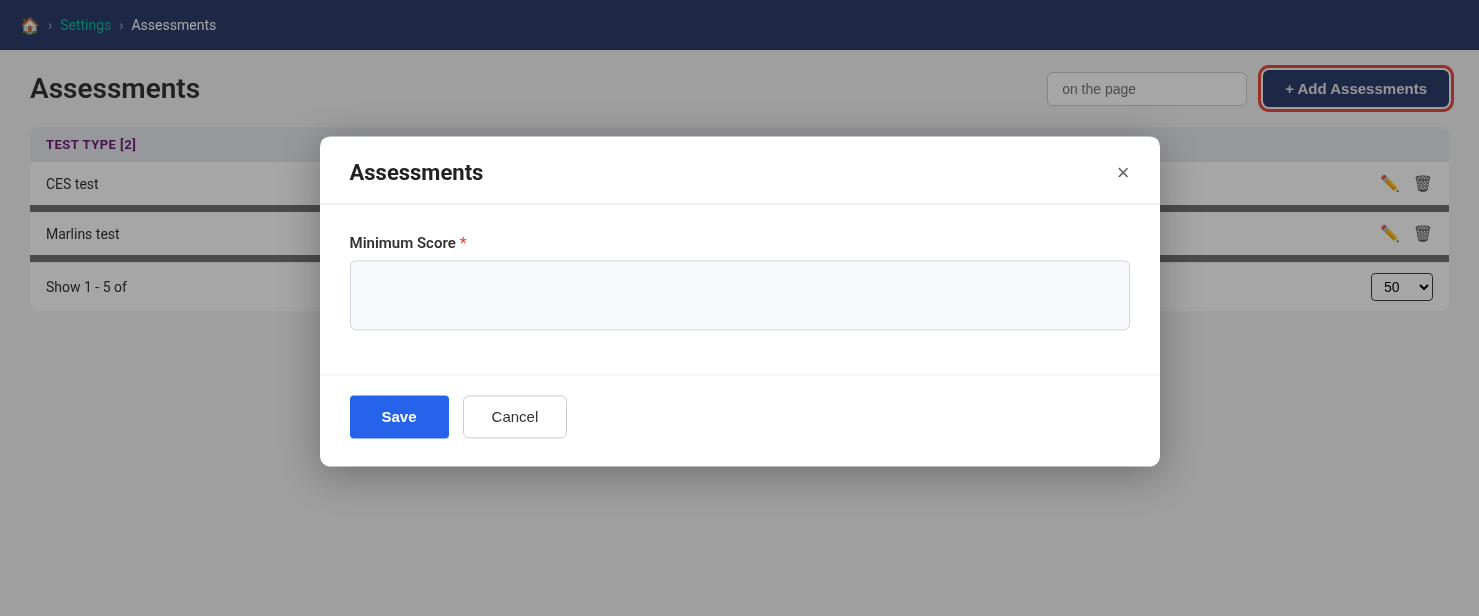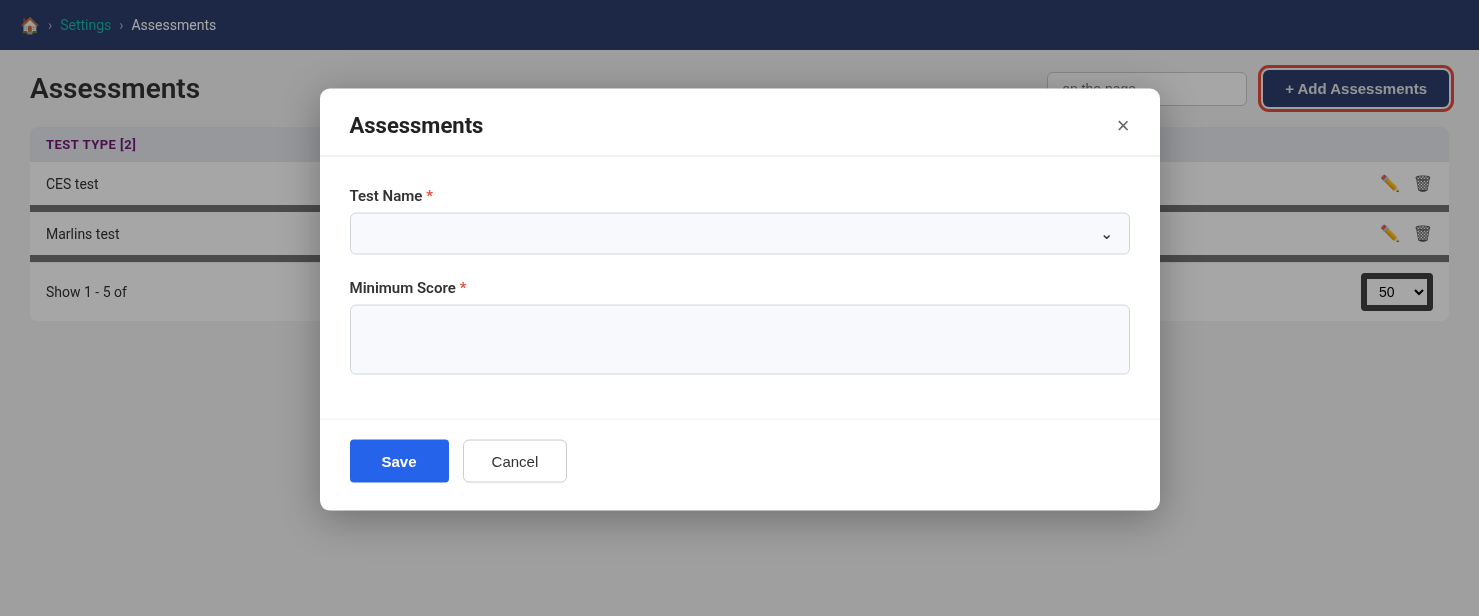--- a/index.html
+++ b/index.html
@@ -144,21 +144,21 @@
       align-items: center;
       justify-content: space-between;
       padding: 10px 16px;
       font-size: 14px;
       color: #333;
       border-top: 1px solid #eee;
       background: white;
     }
 
     .show-select {
-      border: 6px solid #404040;
+      border: 1px solid #404040;
       border-radius: 4px;
       padding: 4px 8px;
       font-size: 14px;
       background: white;
     }
 
     
     .overlay {
       position: absolute;
       top: 0;
@@ -351,31 +351,20 @@
 
   <div class="overlay"></div>
 
   <div class="modal">
     <div class="modal-header">
       <span class="modal-title">Assessments</span>
       <button class="modal-close">×</button>
     </div>
 
     <div class="modal-body">
-      <div class="form-group">
-        <label class="form-label">
-          <span>Test Name</span><span class="required-star">*</span>
-        </label>
-        <div class="select-wrapper">
-          <select class="form-select">
-            <option value=""></option>
-          </select>
-          <span class="select-chevron">⌄</span>
-        </div>
-      </div>
 
       <div class="form-group">
         <label class="form-label">
           <span>Minimum Score</span><span class="required-star">*</span>
         </label>
         <input type="text" class="form-input" style="">
       </div>
     </div>
 
     <hr class="divider-line">

